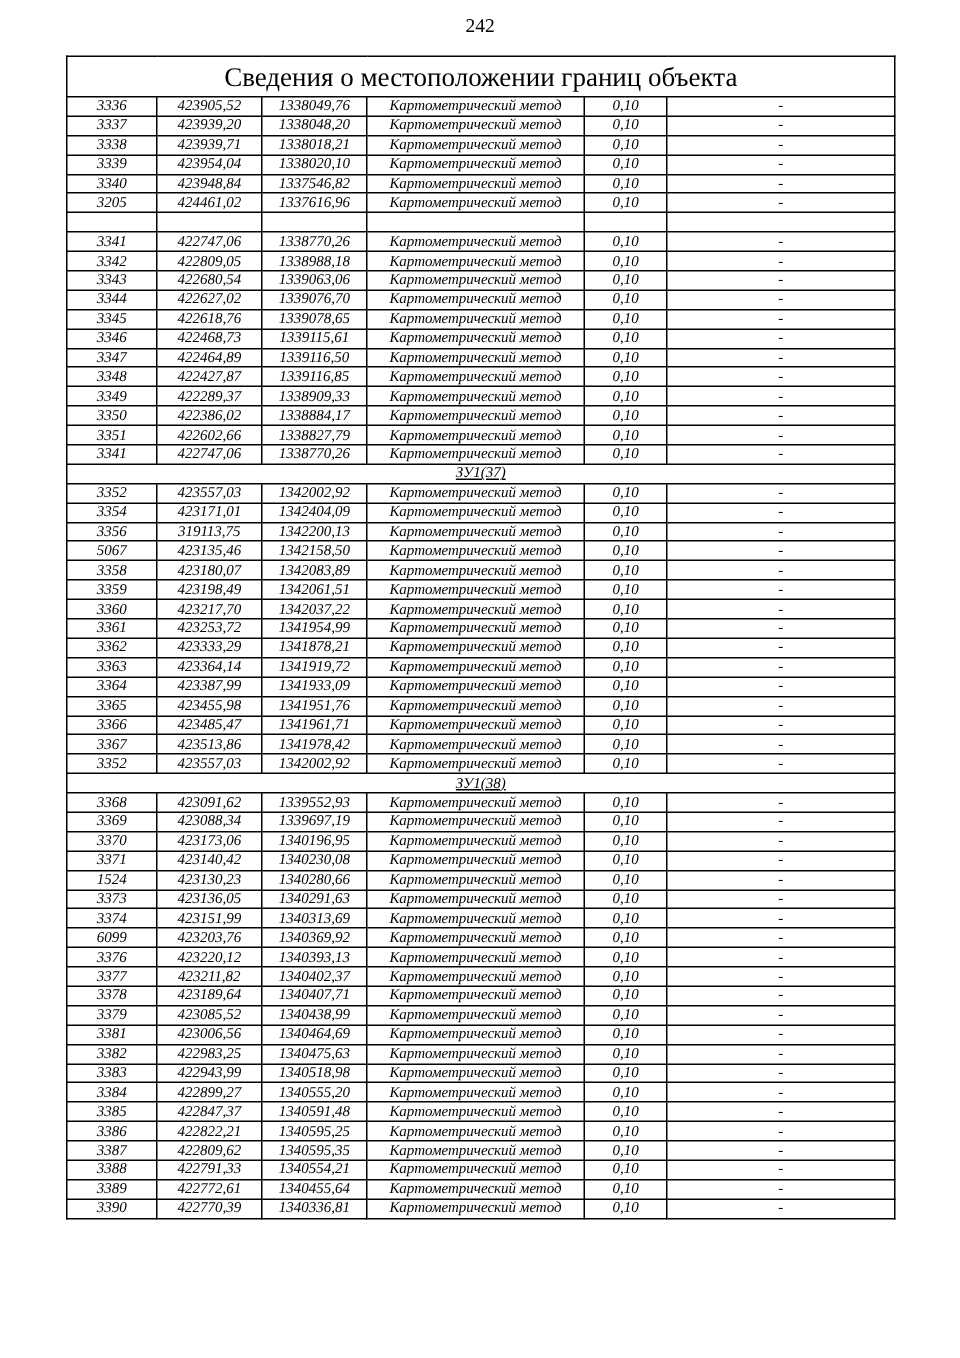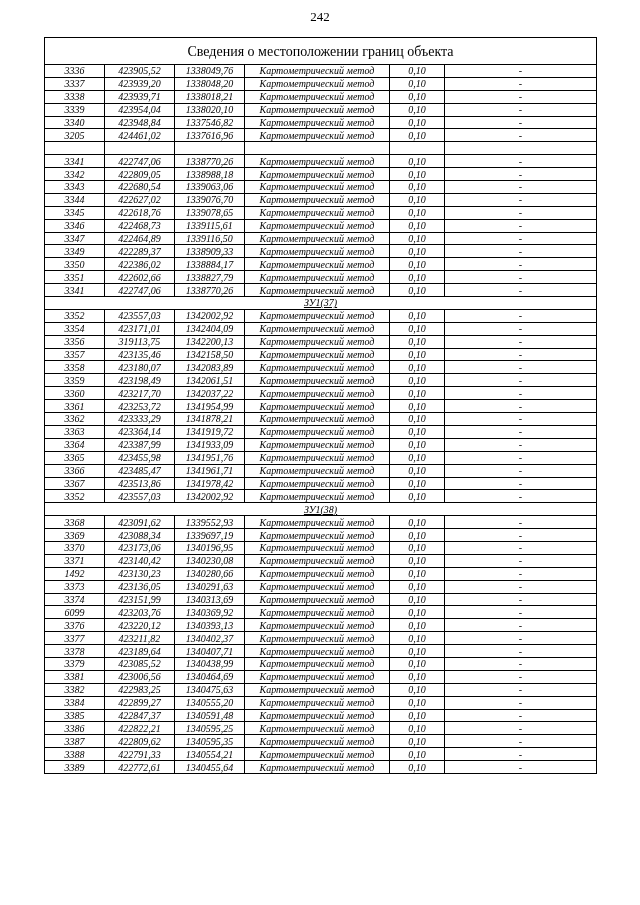--- a/index.html
+++ b/index.html
@@ -5,21 +5,21 @@
   html, body {
     margin: 0;
     padding: 0;
     background: #ffffff;
     color: #000000;
     font-family: "Liberation Serif", serif;
   }
   .page {
     position: relative;
     width: 640px;
-    height: 774px;
+    height: 905px;
     background: #ffffff;
     overflow: hidden;
   }
   .page-number {
     text-align: center;
     font-size: 13px;
     padding-top: 9px;
     font-style: normal;
   }
   .table-wrap {
@@ -42,21 +42,21 @@
     padding: 0 2px;
     text-align: center;
     vertical-align: middle;
     white-space: nowrap;
     overflow: hidden;
     font-style: italic;
   }
   table.boundaries th.table-title {
     font-style: normal;
     font-weight: normal;
-    font-size: 14px;
+    font-size: 18px;
     height: 26px;
     text-align: center;
   }
   td.section-cell {
     font-style: italic;
     text-align: center;
     text-decoration: underline;
   }
   
   col.c0 { width: 60px; }
@@ -194,20 +194,28 @@
           </tr>
           <tr>
             <td>3347</td>
             <td>422464,89</td>
             <td>1339116,50</td>
             <td>Картометрический метод</td>
             <td>0,10</td>
             <td>-</td>
           </tr>
           <tr>
+            <td>3348</td>
+            <td>422427,87</td>
+            <td>1339116,85</td>
+            <td>Картометрический метод</td>
+            <td>0,10</td>
+            <td>-</td>
+          </tr>
+          <tr>
             <td>3349</td>
             <td>422289,37</td>
             <td>1338909,33</td>
             <td>Картометрический метод</td>
             <td>0,10</td>
             <td>-</td>
           </tr>
           <tr>
             <td>3350</td>
             <td>422386,02</td>
@@ -253,21 +261,21 @@
           </tr>
           <tr>
             <td>3356</td>
             <td>319113,75</td>
             <td>1342200,13</td>
             <td>Картометрический метод</td>
             <td>0,10</td>
             <td>-</td>
           </tr>
           <tr>
-            <td>3357</td>
+            <td>5067</td>
             <td>423135,46</td>
             <td>1342158,50</td>
             <td>Картометрический метод</td>
             <td>0,10</td>
             <td>-</td>
           </tr>
           <tr>
             <td>3358</td>
             <td>423180,07</td>
             <td>1342083,89</td>
@@ -384,21 +392,21 @@
           </tr>
           <tr>
             <td>3371</td>
             <td>423140,42</td>
             <td>1340230,08</td>
             <td>Картометрический метод</td>
             <td>0,10</td>
             <td>-</td>
           </tr>
           <tr>
-            <td>1492</td>
+            <td>1524</td>
             <td>423130,23</td>
             <td>1340280,66</td>
             <td>Картометрический метод</td>
             <td>0,10</td>
             <td>-</td>
           </tr>
           <tr>
             <td>3373</td>
             <td>423136,05</td>
             <td>1340291,63</td>
@@ -459,20 +467,28 @@
             <td>423006,56</td>
             <td>1340464,69</td>
             <td>Картометрический метод</td>
             <td>0,10</td>
             <td>-</td>
           </tr>
           <tr>
             <td>3382</td>
             <td>422983,25</td>
             <td>1340475,63</td>
+            <td>Картометрический метод</td>
+            <td>0,10</td>
+            <td>-</td>
+          </tr>
+          <tr>
+            <td>3383</td>
+            <td>422943,99</td>
+            <td>1340518,98</td>
             <td>Картометрический метод</td>
             <td>0,10</td>
             <td>-</td>
           </tr>
           <tr>
             <td>3384</td>
             <td>422899,27</td>
             <td>1340555,20</td>
             <td>Картометрический метод</td>
             <td>0,10</td>

